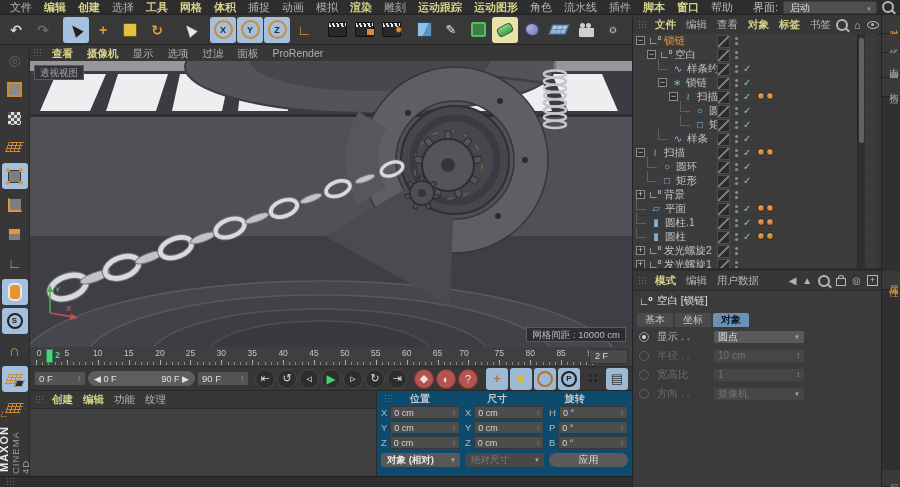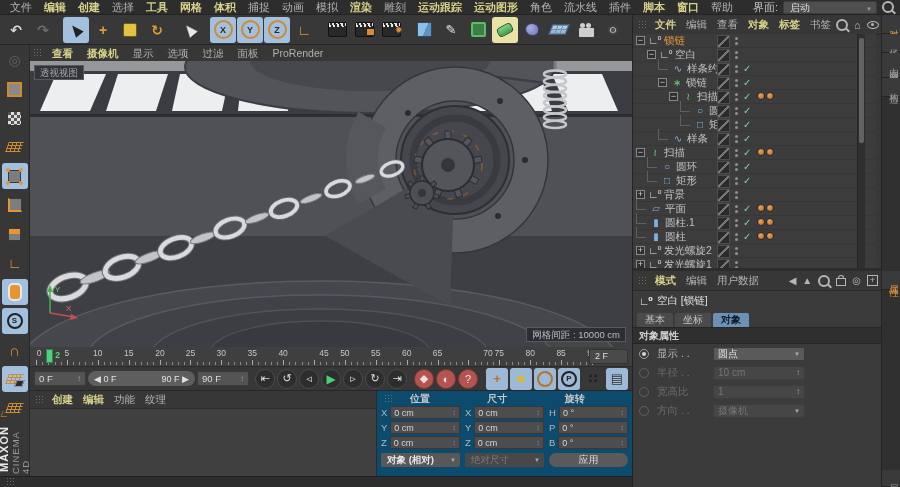--- a/index.html
+++ b/index.html
@@ -535,21 +535,21 @@
         <div class="tick" style="left: 231.578px;"></div>
         <div class="tick" style="left: 237.756px;"></div>
         <div class="tick" style="left: 243.933px;"></div>
         <div class="tick major" style="left: 250.111px;"></div>
         <div class="ticklbl" style="left: 250.111px;">40</div>
         <div class="tick" style="left: 256.289px;"></div>
         <div class="tick" style="left: 262.467px;"></div>
         <div class="tick" style="left: 268.644px;"></div>
         <div class="tick" style="left: 274.822px;"></div>
         <div class="tick major" style="left: 281px;"></div>
-        <div class="ticklbl" style="left: 291px;">45</div>
+        <div class="ticklbl" style="left: 281px;">45</div>
         <div class="tick" style="left: 287.178px;"></div>
         <div class="tick" style="left: 293.356px;"></div>
         <div class="tick" style="left: 299.533px;"></div>
         <div class="tick" style="left: 305.711px;"></div>
         <div class="tick major" style="left: 311.889px;"></div>
         <div class="ticklbl" style="left: 311.889px;">50</div>
         <div class="tick" style="left: 318.067px;"></div>
         <div class="tick" style="left: 324.244px;"></div>
         <div class="tick" style="left: 330.422px;"></div>
         <div class="tick" style="left: 336.6px;"></div>
@@ -565,21 +565,21 @@
         <div class="tick" style="left: 386.022px;"></div>
         <div class="tick" style="left: 392.2px;"></div>
         <div class="tick" style="left: 398.378px;"></div>
         <div class="tick major" style="left: 404.556px;"></div>
         <div class="ticklbl" style="left: 404.556px;">65</div>
         <div class="tick" style="left: 410.733px;"></div>
         <div class="tick" style="left: 416.911px;"></div>
         <div class="tick" style="left: 423.089px;"></div>
         <div class="tick" style="left: 429.267px;"></div>
         <div class="tick major" style="left: 435.444px;"></div>
-        <div class="ticklbl" style="left: 455px;">70</div>
+        <div class="ticklbl" style="left: 431px;">70</div>
         <div class="tick" style="left: 441.622px;"></div>
         <div class="tick" style="left: 447.8px;"></div>
         <div class="tick" style="left: 453.978px;"></div>
         <div class="tick" style="left: 460.156px;"></div>
         <div class="tick major" style="left: 466.333px;"></div>
         <div class="ticklbl" style="left: 466.333px;">75</div>
         <div class="tick" style="left: 472.511px;"></div>
         <div class="tick" style="left: 478.689px;"></div>
         <div class="tick" style="left: 484.867px;"></div>
         <div class="tick" style="left: 491.044px;"></div>
@@ -963,21 +963,20 @@
       </div>
       <div id="am-obj">
         <span class="nullic">∟⁰</span>
         <span>空白 [锁链]</span>
       </div>
       <div id="am-tabs">
           <div class="atab">基本</div>
           <div class="atab">坐标</div>
           <div class="atab on">对象</div>
         </div>
-      <div id="am-sec">对象属性</div>
       <div id="am-rows">
           <div class="arow">
             <span class="radio on"></span>
             <span class="alabel">显示 . .</span>
             <div class="actl dd">
               <span>圆点</span>
             </div>
           </div>
           <div class="arow dis">
             <span class="radio dim"></span>

